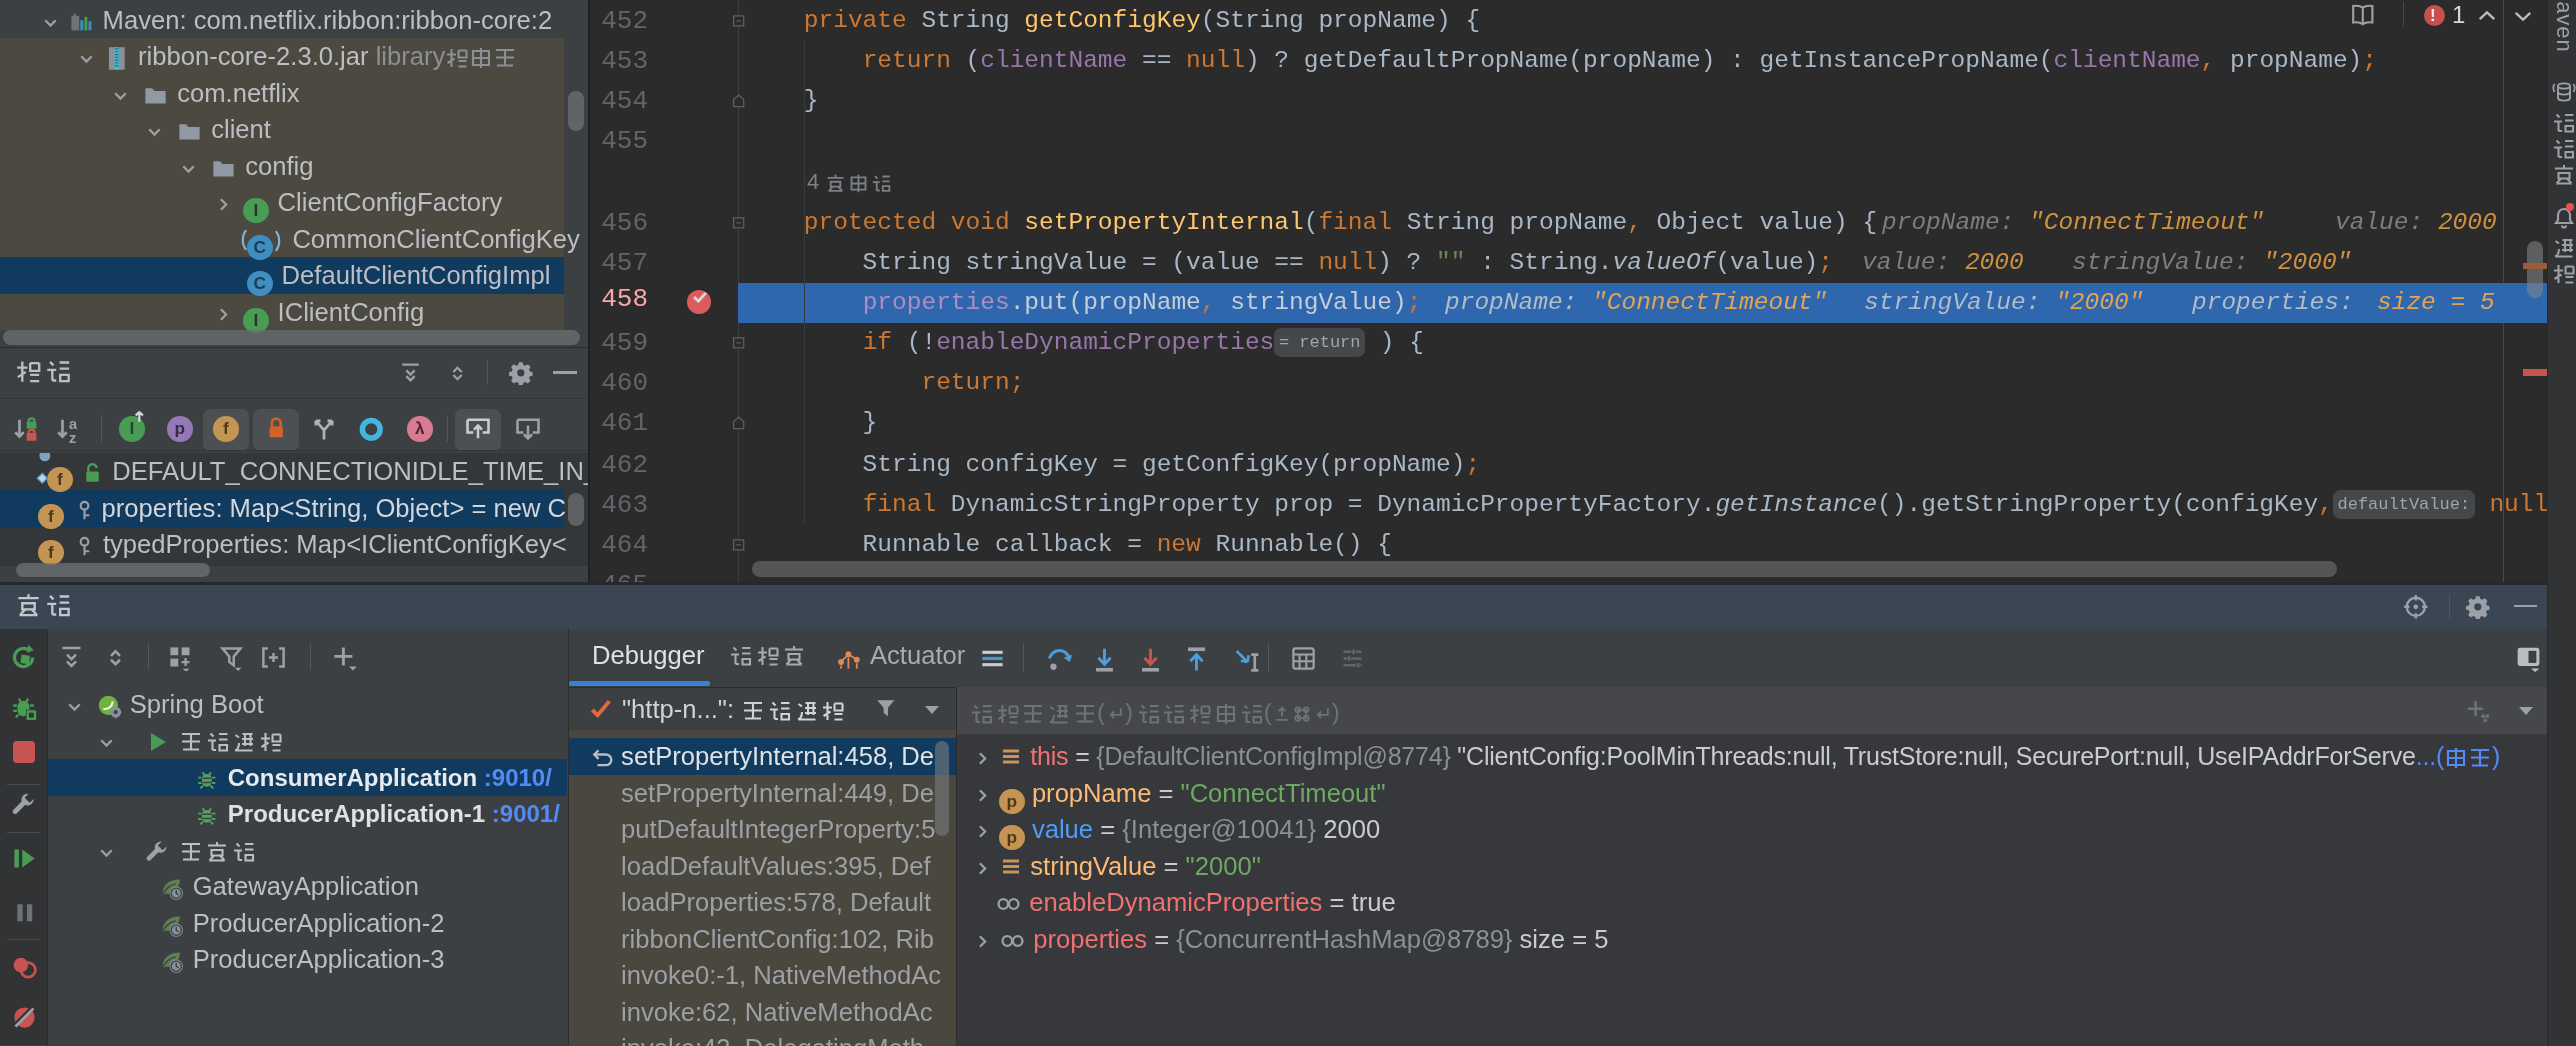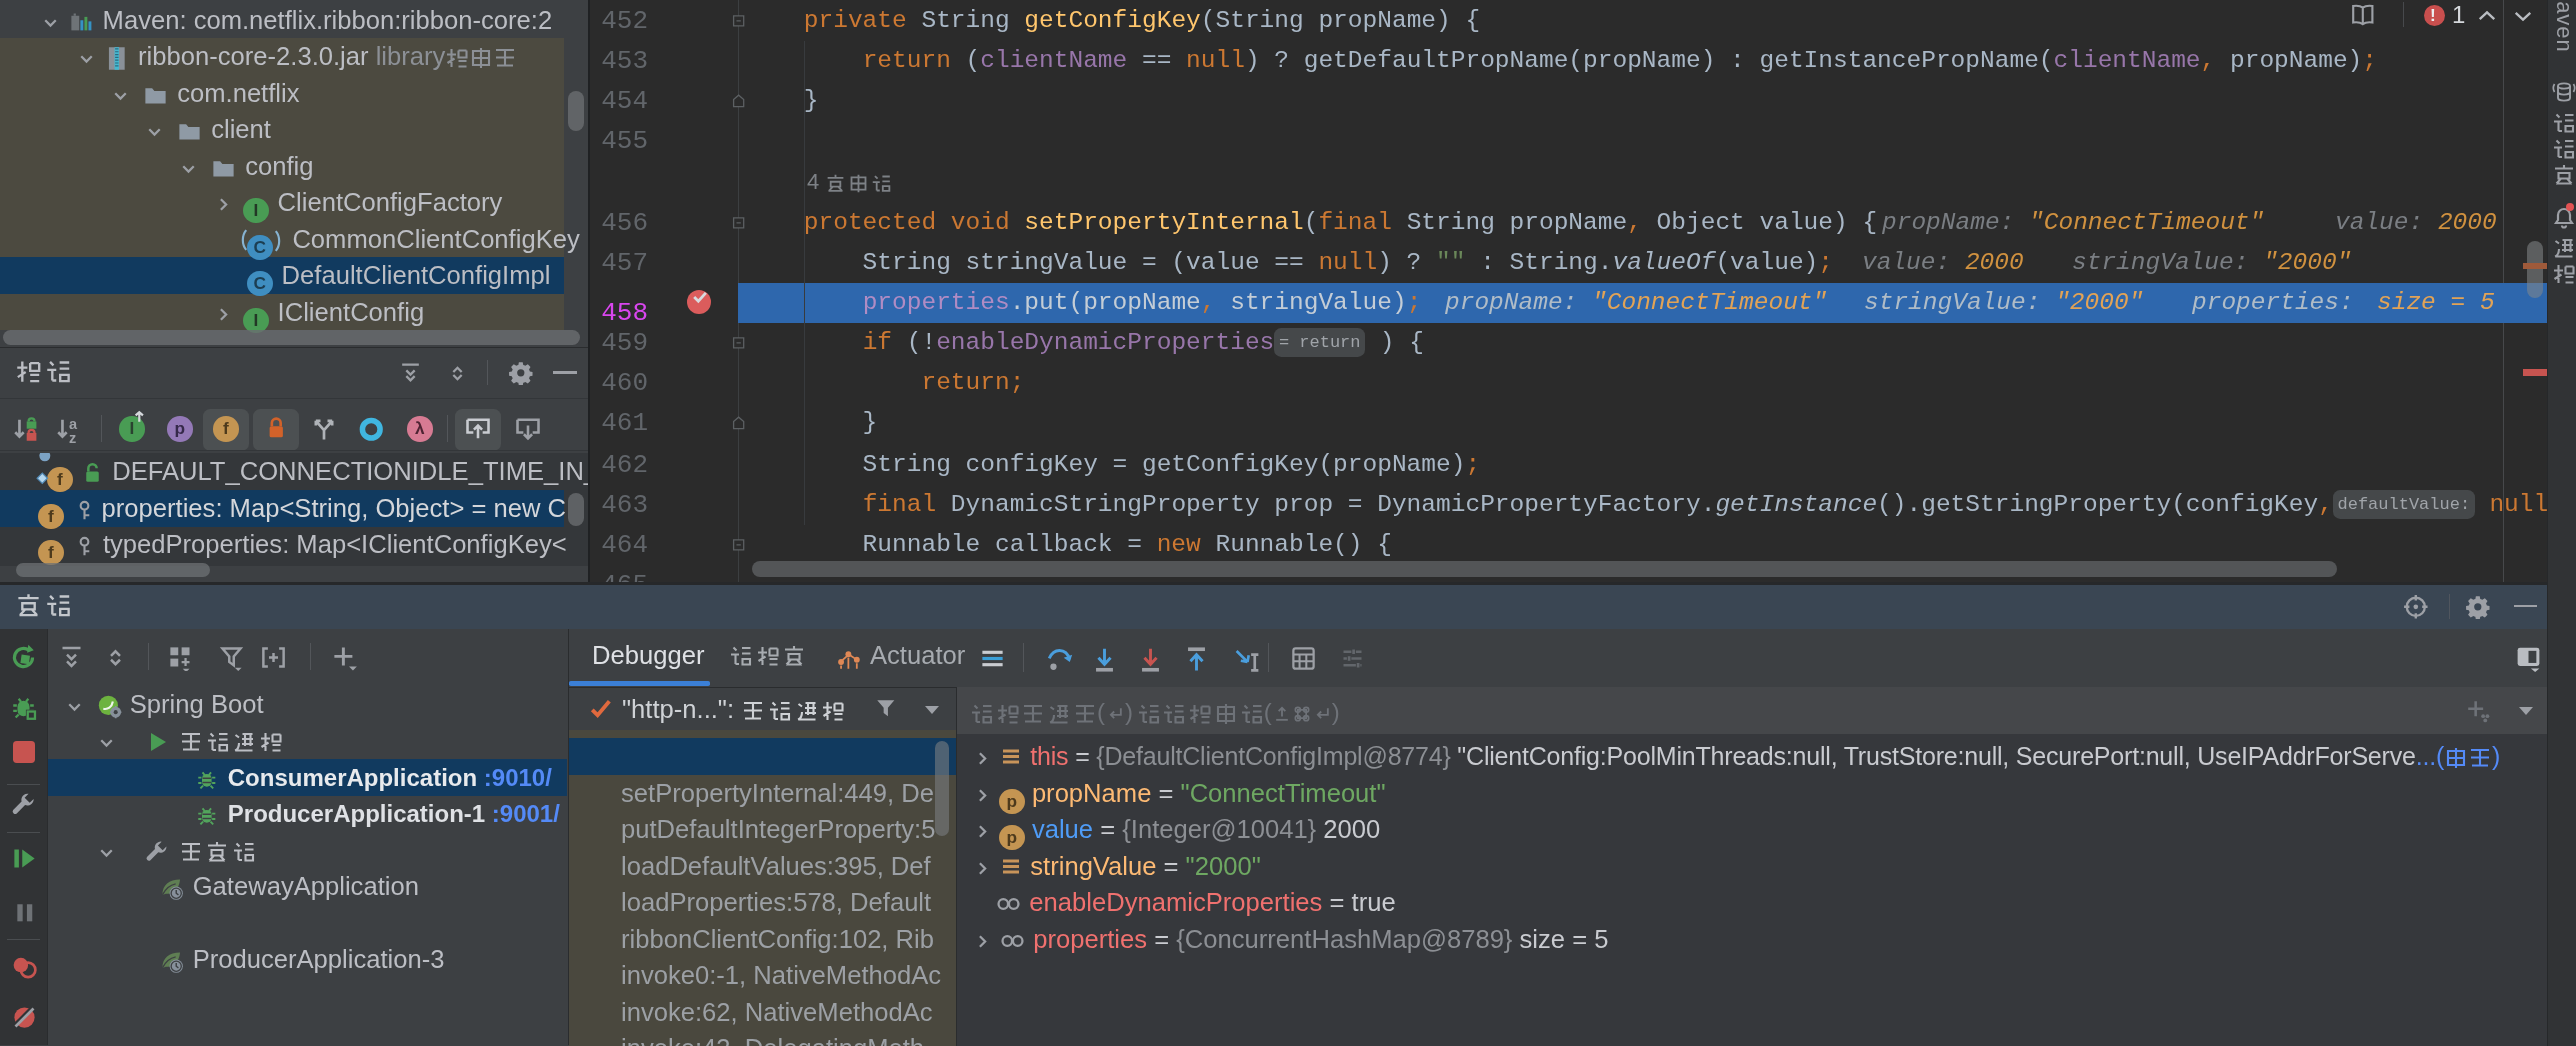--- a/index.html
+++ b/index.html
@@ -211,21 +211,21 @@
   <div class="ab" style="left:148px;top:0;width:0.9px;height:582px;background:#3c3f41"></div>
   <div class="ab" style="left:1913px;top:0;width:0.9px;height:582px;background:#47494b"></div>
   <div id="execline" class="ab" style="left:148px;top:283px;width:1809px;height:40px;background:#2e67ad"></div>
   <div id="codelines">
     <div class="ln" style="top:0.9px">452</div>
     <div class="ln" style="top:41px">453</div>
     <div class="ln" style="top:81px">454</div>
     <div class="ln" style="top:121px">455</div>
     <div class="ln" style="top:203px">456</div>
     <div class="ln" style="top:243px">457</div>
-    <div class="ln" style="top:293px;color:#d946ef">458</div>
+    <div class="ln" style="top:279px;color:#fca5a5">458</div>
     <div class="ln" style="top:323px">459</div>
     <div class="ln" style="top:363px">460</div>
     <div class="ln" style="top:403px">461</div>
     <div class="ln" style="top:445px">462</div>
     <div class="ln" style="top:485px">463</div>
     <div class="ln" style="top:525px">464</div>
     <div class="ln" style="top:565px">465</div>
     <svg class="ab" style="left:140px;top:12.8px" width="17.3" height="17.3" viewBox="0 0 24 24">
         <use href="#fold"></use>
       </svg>
@@ -461,20 +461,27 @@
           </svg><svg class="ic cj" style="margin-left:2.7px" viewBox="0 0 26 26" width="24" height="24">
             <use href="#cE"></use>
           </svg></span></div>
     <div class="row" style="left:0;top:239px"><svg class="ic" width="26.5" height="26.5" viewBox="0 0 24 24" style="margin-left:110px">
           <path d="M4 18C4 9 10 4 20 4c-1 9-6 13-13 13z" fill="#5f7e53"></path>
           <path d="M4 18c3-6 7-9 12-10" fill="none" stroke="#3d4043" stroke-width="1.3"></path>
           <circle cx="16.5" cy="16.5" r="6" fill="#87909b"></circle>
           <circle cx="16.5" cy="16.5" r="4.6" fill="none" stroke="#3d4043" stroke-width="1.2"></circle>
           <path d="M16.5 13.5v3l2 1.5" stroke="#3d4043" stroke-width="1.3" fill="none"></path>
         </svg><span style="margin-left:8.2px">GatewayApplication</span></div>
+    <div class="row" style="left:0;top:276px"><svg class="ic" width="26.5" height="26.5" viewBox="0 0 24 24" style="margin-left:110px">
+          <path d="M4 18C4 9 10 4 20 4c-1 9-6 13-13 13z" fill="#5f7e53"></path>
+          <path d="M4 18c3-6 7-9 12-10" fill="none" stroke="#3d4043" stroke-width="1.3"></path>
+          <circle cx="16.5" cy="16.5" r="6" fill="#87909b"></circle>
+          <circle cx="16.5" cy="16.5" r="4.6" fill="none" stroke="#3d4043" stroke-width="1.2"></circle>
+          <path d="M16.5 13.5v3l2 1.5" stroke="#3d4043" stroke-width="1.3" fill="none"></path>
+        </svg><span style="margin-left:8.2px">ProducerApplication-2</span></div>
     <div class="row" style="left:0;top:312px"><svg class="ic" width="26.5" height="26.5" viewBox="0 0 24 24" style="margin-left:110px">
           <path d="M4 18C4 9 10 4 20 4c-1 9-6 13-13 13z" fill="#5f7e53"></path>
           <path d="M4 18c3-6 7-9 12-10" fill="none" stroke="#3d4043" stroke-width="1.3"></path>
           <circle cx="16.5" cy="16.5" r="6" fill="#87909b"></circle>
           <circle cx="16.5" cy="16.5" r="4.6" fill="none" stroke="#3d4043" stroke-width="1.2"></circle>
           <path d="M16.5 13.5v3l2 1.5" stroke="#3d4043" stroke-width="1.3" fill="none"></path>
         </svg><span style="margin-left:8.2px">ProducerApplication-3</span></div>
   </div>
   <div class="ab" style="left:568px;top:47px;width:0.9px;height:416px;background:#2a2c2e"></div>
   <div class="ab" id="dbgtabs" style="left:569px;top:47px;width:1978px;height:58px;background:#3d4043">
@@ -552,20 +559,24 @@
         </svg></div>
     <svg class="ab" style="left:304px;top:8.2px" width="25.6" height="25.6" viewBox="0 0 24 24">
         <path d="M4 4h16l-6 7v8l-4-3v-5z" fill="#9da0a6"></path>
       </svg>
     <svg class="ab" style="left:351px;top:13.7px" width="24" height="18" viewBox="0 0 24 18">
         <path d="M5 4l7 8 7-8z" fill="#9da0a6"></path>
       </svg>
   </div>
   <div class="ab" id="frames" style="left:569px;top:148px;width:387px;height:316px;background:#4a483e;overflow:hidden">
     <div class="ab" style="left:0;top:8.2px;width:387px;height:37px;background:#113a5f"></div>
+    <div class="row" style="left:0;top:8.2px;color:#dfe1e5"><svg class="ic" width="25.6" height="25.6" viewBox="0 0 24 24" style="margin-left:21px">
+          <path d="M8 4L4 8l4 4" fill="none" stroke="#b9bcc1" stroke-width="2.2"></path>
+          <path d="M4 8h11a5 5 0 0 1 0 10H7" fill="none" stroke="#b9bcc1" stroke-width="2.2"></path>
+        </svg><span style="margin-left:5.5px">setPropertyInternal:458, De</span></div>
     <div class="row" style="left:52px;top:45px;color:#9ca0a5">setPropertyInternal:449, De</div>
     <div class="row" style="left:52px;top:81px;color:#9ca0a5">putDefaultIntegerProperty:5</div>
     <div class="row" style="left:52px;top:118px;color:#9ca0a5">loadDefaultValues:395, Def</div>
     <div class="row" style="left:52px;top:154px;color:#9ca0a5">loadProperties:578, Default</div>
     <div class="row" style="left:52px;top:191px;color:#9ca0a5">ribbonClientConfig:102, Rib</div>
     <div class="row" style="left:52px;top:227px;color:#9ca0a5">invoke0:-1, NativeMethodAc</div>
     <div class="row" style="left:52px;top:264px;color:#9ca0a5">invoke:62, NativeMethodAc</div>
     <div class="row" style="left:52px;top:300px;color:#9ca0a5">invoke:43, DelegatingMeth</div>
     <div class="ab" style="left:366px;top:11px;width:13.7px;height:95px;background:#7a7d80;border-radius:7.3px;opacity:.6"></div>
   </div>

